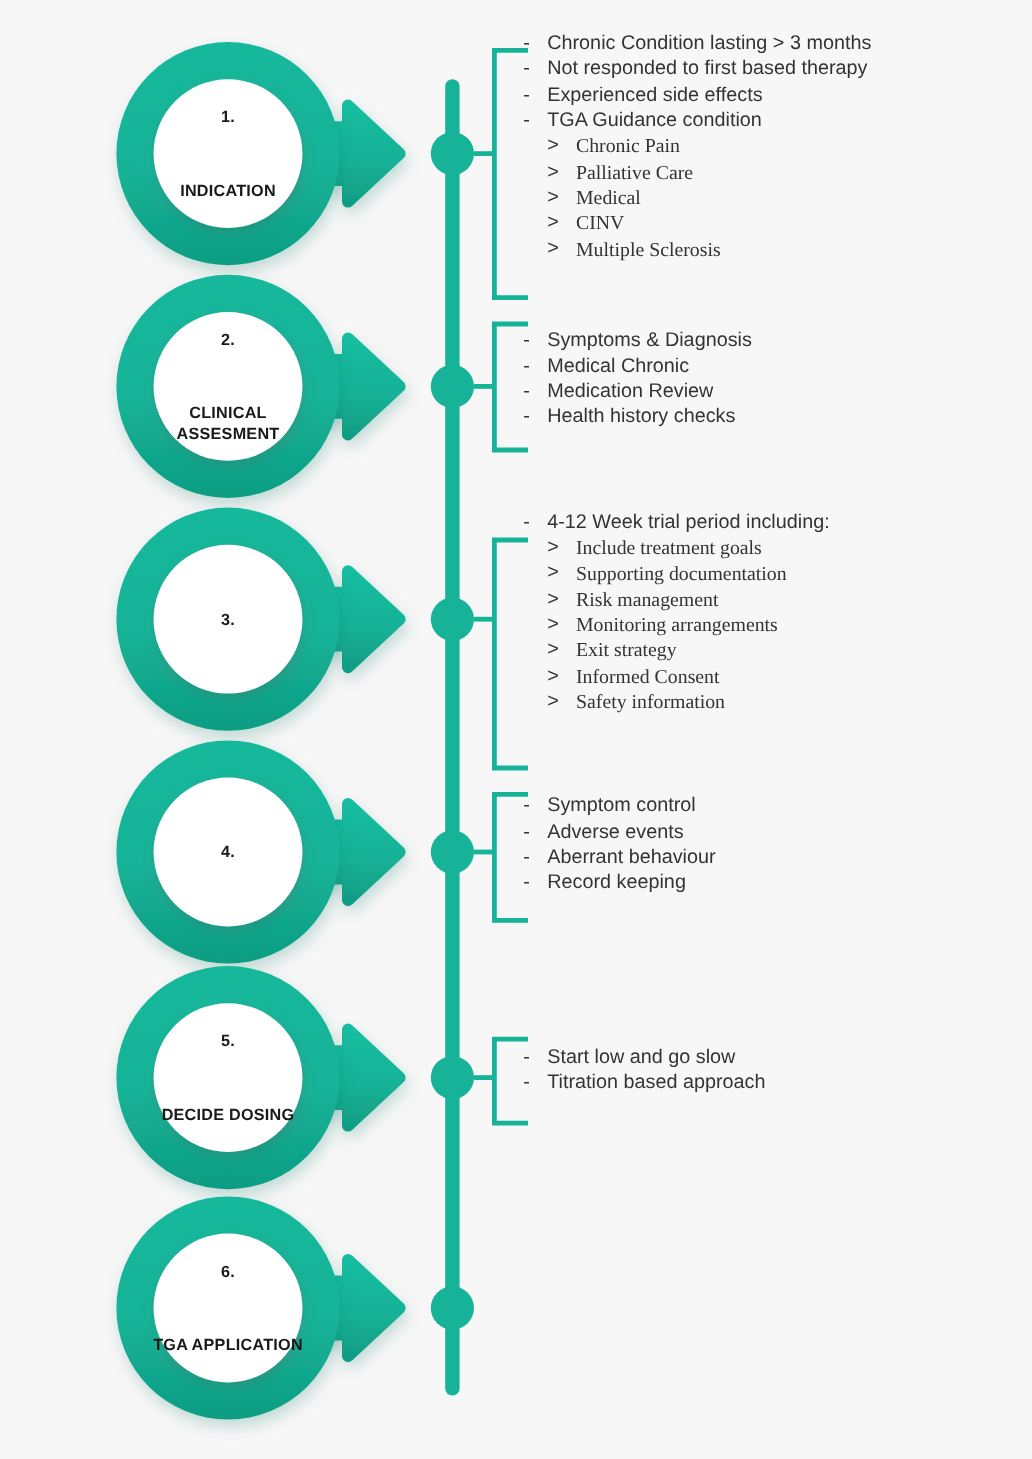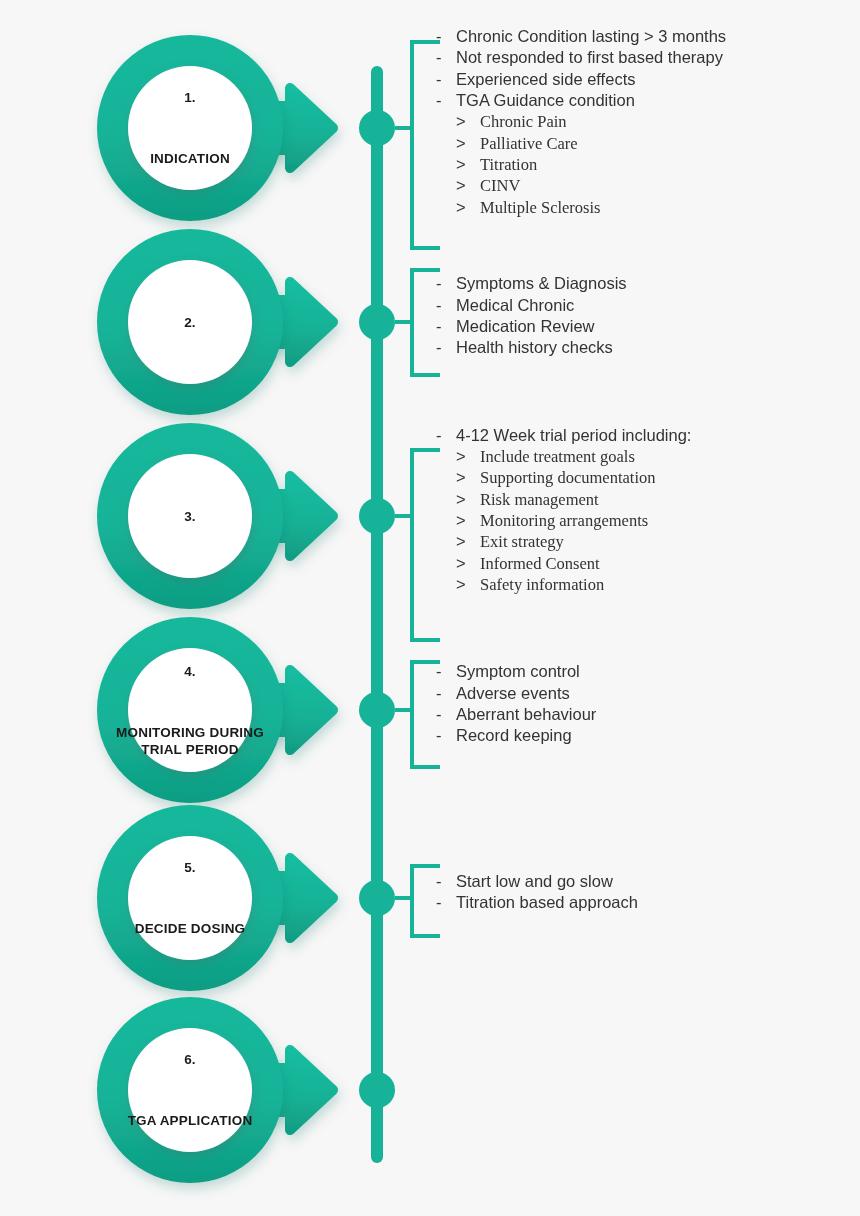--- a/index.html
+++ b/index.html
@@ -154,27 +154,27 @@
       </g>
   </svg>
 
   <div id="step-labels">
       <div class="step-label" style="left: 190px; top: 128px;">
         <span class="step-num">1.</span>
         <span class="step-title">INDICATION</span>
       </div>
       <div class="step-label" style="left: 190px; top: 322px;">
         <span class="step-num">2.</span>
+        <span class="step-title">CLINICAL ASSESMENT</span>
       </div>
       <div class="step-label" style="left: 190px; top: 516px;">
         <span class="step-num">3.</span>
       </div>
       <div class="step-label" style="left: 190px; top: 710px;">
         <span class="step-num">4.</span>
-        <span class="step-title">MONITORING DURING TRIAL PERIOD</span>
       </div>
       <div class="step-label" style="left: 190px; top: 898px;">
         <span class="step-num">5.</span>
         <span class="step-title">DECIDE DOSING</span>
       </div>
       <div class="step-label" style="left: 190px; top: 1090px;">
         <span class="step-num">6.</span>
         <span class="step-title">TGA APPLICATION</span>
       </div>
     </div>
@@ -200,21 +200,21 @@
         <span class="detail-line lvl2">
           <span class="mark">&gt;</span>
           <span class="txt">Chronic Pain</span>
         </span>
         <span class="detail-line lvl2">
           <span class="mark">&gt;</span>
           <span class="txt">Palliative Care</span>
         </span>
         <span class="detail-line lvl2">
           <span class="mark">&gt;</span>
-          <span class="txt">Titration</span>
+          <span class="txt">Medical</span>
         </span>
         <span class="detail-line lvl2">
           <span class="mark">&gt;</span>
           <span class="txt">CINV</span>
         </span>
         <span class="detail-line lvl2">
           <span class="mark">&gt;</span>
           <span class="txt">Multiple Sclerosis</span>
         </span>
       </div>

